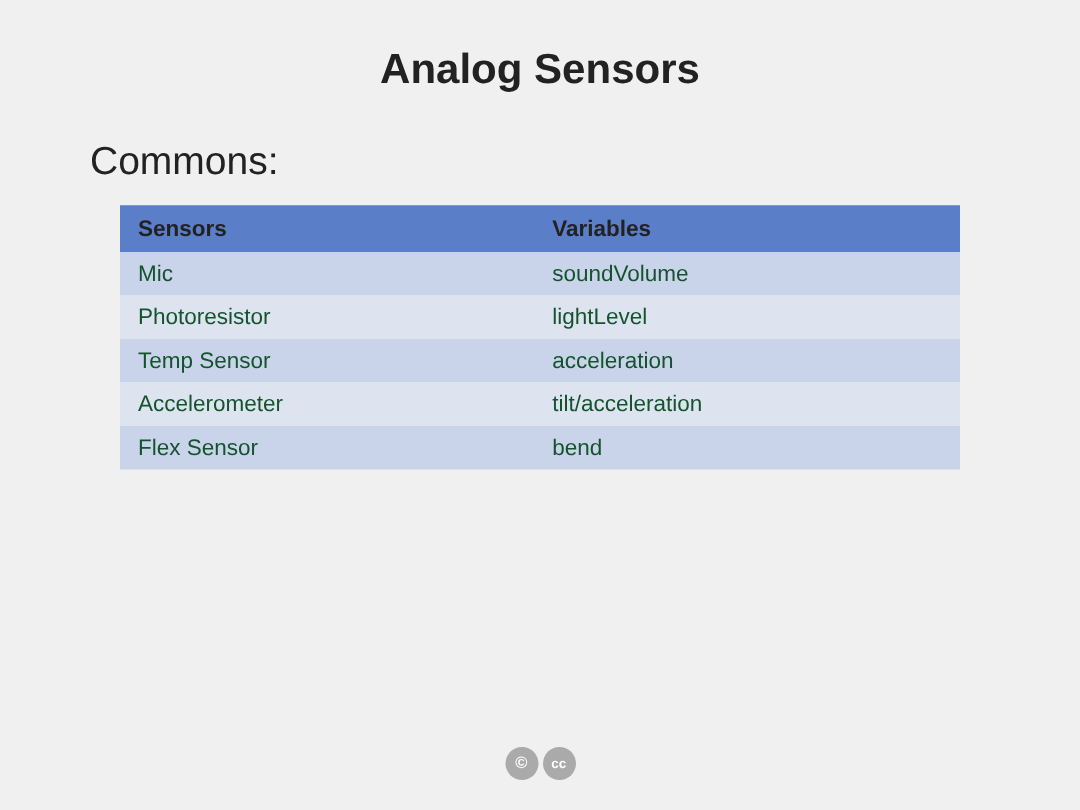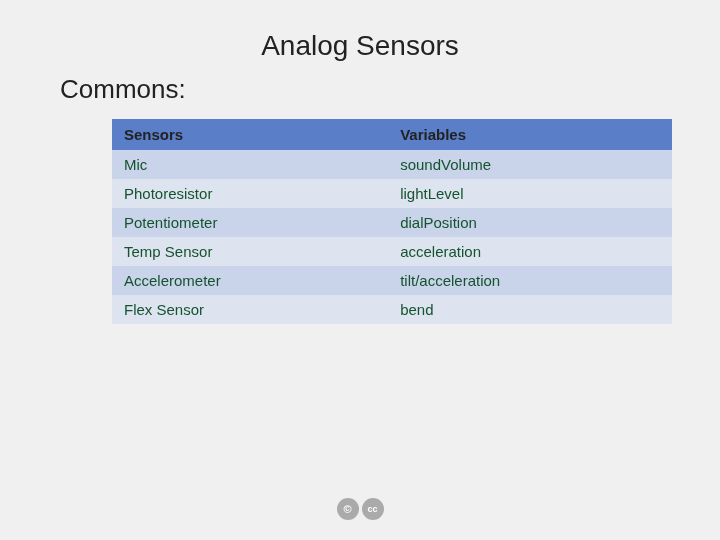--- a/index.html
+++ b/index.html
@@ -10,24 +10,24 @@
       background: #f0f0f0;
       font-family: Arial, Helvetica, sans-serif;
       display: flex;
       flex-direction: column;
       align-items: center;
       padding: 30px 60px 20px 60px;
     }
 
     .page-title {
       font-size: 28px;
-      font-weight: normal;
+      font-weight: bold;
       color: #222;
       text-align: center;
-      margin-bottom: 12px;
+      margin-bottom: 30px;
       width: 100%;
     }
 
     .examples-label {
       font-size: 26px;
       font-weight: normal;
       color: #222;
       width: 100%;
       margin-bottom: 14px;
     }
@@ -35,21 +35,20 @@
     .table-container {
       width: 100%;
       max-width: 560px;
       align-self: flex-start;
       margin-left: 20px;
     }
 
     table {
       width: 100%;
       border-collapse: collapse;
-      margin-left: 32px;
     }
 
     thead tr {
       background-color: #5b7ec9;
     }
 
     thead th {
       color: #222;
       font-weight: bold;
       font-size: 15px;
@@ -125,24 +124,20 @@
     <tbody id="table-body">
     <tr>
           <td>Mic</td>
           <td>soundVolume</td>
         </tr>
         <tr>
           <td>Photoresistor</td>
           <td>lightLevel</td>
         </tr>
         <tr>
-          <td>Potentiometer</td>
-          <td>dialPosition</td>
-        </tr>
-        <tr>
           <td>Temp Sensor</td>
           <td>acceleration</td>
         </tr>
         <tr>
           <td>Accelerometer</td>
           <td>tilt/acceleration</td>
         </tr>
         <tr>
           <td>Flex Sensor</td>
           <td>bend</td>

